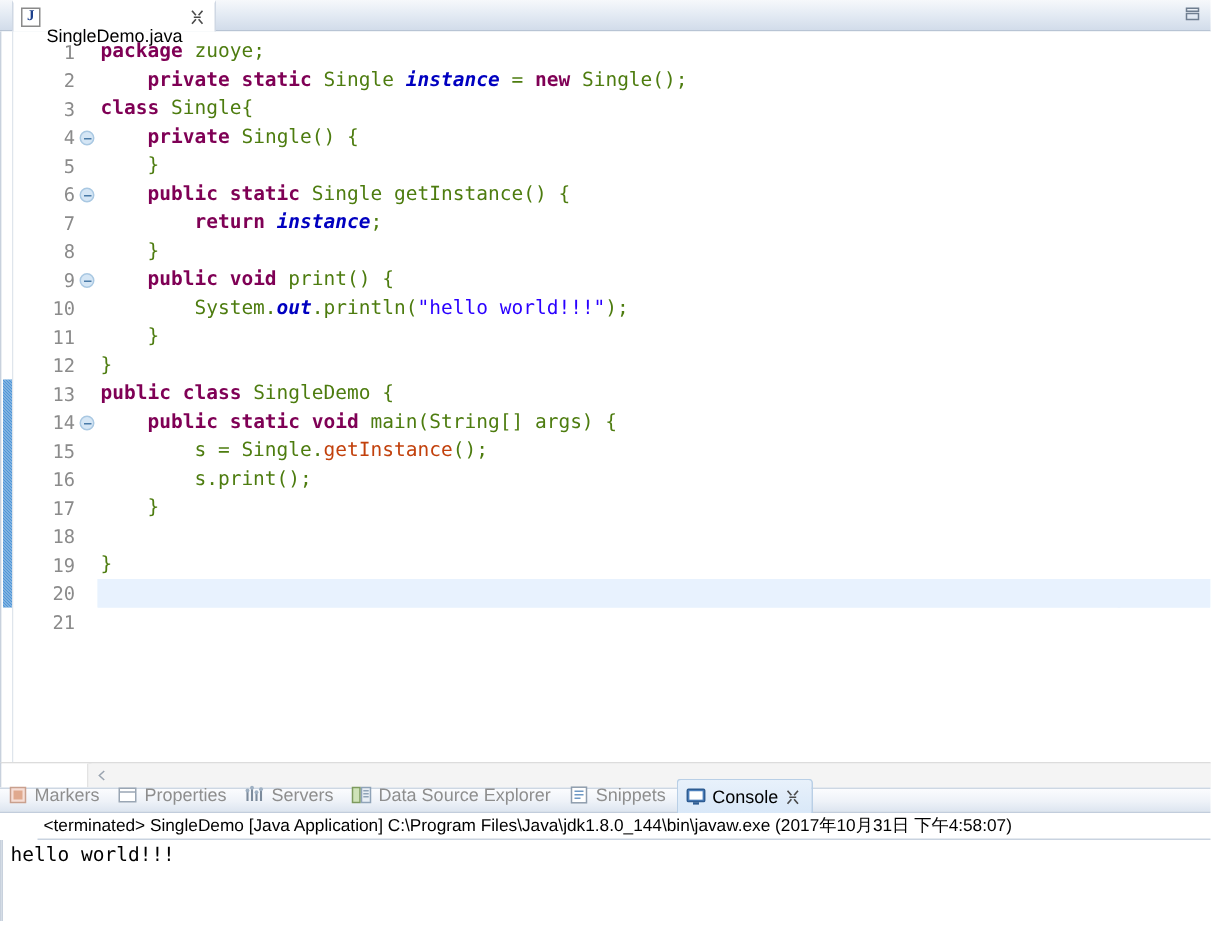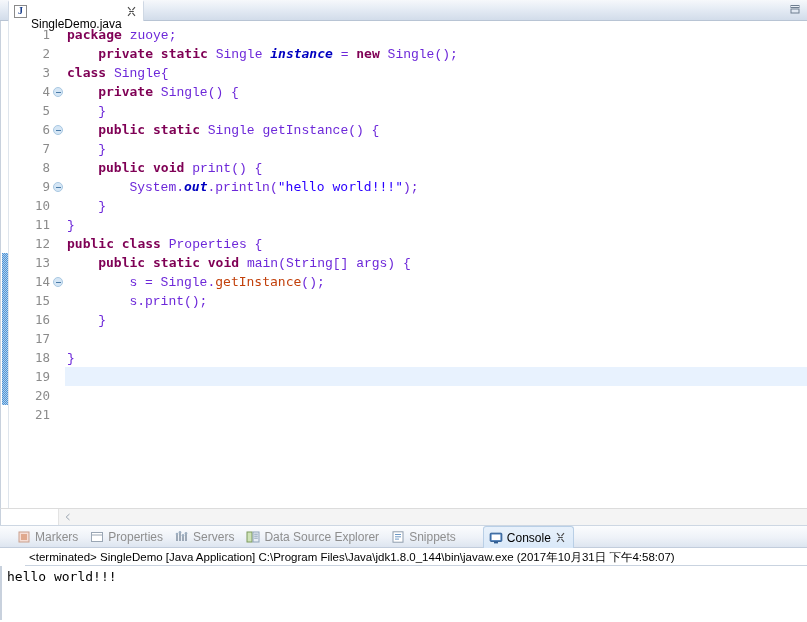--- a/index.html
+++ b/index.html
@@ -200,21 +200,21 @@
     white-space: pre;
     padding-left: 2px;
     box-sizing: border-box;
     position: relative;
   }
   .code-line.current {
     background: #e8f2fe;
     box-shadow: -60px 0 0 #e8f2fe, 680px 0 0 #e8f2fe;
   }
   .kw      { color: #7f0055; font-weight: bold; }
-  .plain   { color: #6d28d9; font-family: Liberation Mono, monospace; }
+  .plain   { color: #4d7c0f; }
   .field   { color: #c2410c; }
   .sfield  { color: #0000c0; font-style: italic; font-weight: bold; }
   .str     { color: #2a00ff; }
 
   
   .editor-hscroll {
     position: relative;
     height: 17px;
     background: #f4f4f4;
     border-top: 1px solid #dcdcdc;
@@ -252,27 +252,27 @@
 
   
   .bottom-panel {
     position: relative;
     height: 96px;
     background: #ffffff;
     box-sizing: border-box;
   }
   .view-tabbar {
     position: relative;
-    height: 23px;
+    height: 17px;
     background: linear-gradient(to bottom, #fbfcfe 0%, #eef2f8 55%, #dde5f0 100%);
     border-bottom: 1px solid #c2cddc;
     border-top: 1px solid #cdd7e3;
     display: flex;
-    align-items: center;
-    padding-left: 12px;
+    align-items: flex-end;
+    padding-left: 0;
     box-sizing: border-box;
     gap: 0px;
   }
   .view-tab {
     display: flex;
     align-items: center;
     gap: 4px;
     height: 22px;
     padding: 0 7px 0 5px;
     box-sizing: border-box;
@@ -281,21 +281,20 @@
     white-space: nowrap;
   }
   .view-tab.active {
     color: #000;
     background: linear-gradient(to bottom, #e8f1fb 0%, #d9e8f8 100%);
     border: 1px solid #b9cfe6;
     border-bottom: none;
     border-radius: 3px 3px 0 0;
     height: 23px;
     margin-bottom: -1px;
-    margin-left: 20px;
   }
   .vt-icon {
     width: 14px;
     height: 14px;
     flex: none;
     display: inline-block;
     position: relative;
   }
 
   .console-header {
@@ -388,26 +387,27 @@
       </div>
     <div class="gutter-sep"></div>
 
     <div class="code-area" id="code-area">
         <div class="code-line"><span class="kw">package </span><span class="plain">zuoye;</span></div>
         <div class="code-line"><span class="plain">    </span><span class="kw">private static </span><span class="plain">Single </span><span class="sfield">instance</span><span class="plain"> = </span><span class="kw">new </span><span class="plain">Single();</span></div>
         <div class="code-line"><span class="kw">class </span><span class="plain">Single{</span></div>
         <div class="code-line"><span class="plain">    </span><span class="kw">private </span><span class="plain">Single() {</span></div>
         <div class="code-line"><span class="plain">    }</span></div>
         <div class="code-line"><span class="plain">    </span><span class="kw">public static </span><span class="plain">Single getInstance() {</span></div>
+        <div class="code-line"><span class="plain">        </span><span class="kw">return </span><span class="sfield">instance</span><span class="plain">;</span></div>
         <div class="code-line"><span class="plain">    }</span></div>
         <div class="code-line"><span class="plain">    </span><span class="kw">public void </span><span class="plain">print() {</span></div>
         <div class="code-line"><span class="plain">        System.</span><span class="sfield">out</span><span class="plain">.println(</span><span class="str">"hello world!!!"</span><span class="plain">);</span></div>
         <div class="code-line"><span class="plain">    }</span></div>
         <div class="code-line"><span class="plain">}</span></div>
-        <div class="code-line"><span class="kw">public class </span><span class="plain">Properties {</span></div>
+        <div class="code-line"><span class="kw">public class </span><span class="plain">SingleDemo {</span></div>
         <div class="code-line"><span class="plain">    </span><span class="kw">public static void </span><span class="plain">main(String[] args) {</span></div>
         <div class="code-line"><span class="plain">        s = Single.</span><span class="field">getInstance</span><span class="plain">();</span></div>
         <div class="code-line"><span class="plain">        s.print();</span></div>
         <div class="code-line"><span class="plain">    }</span></div>
         <div class="code-line"><span class="plain"></span></div>
         <div class="code-line"><span class="plain">}</span></div>
         <div class="code-line current"><span class="plain"></span></div>
       </div>
   </div>
 

